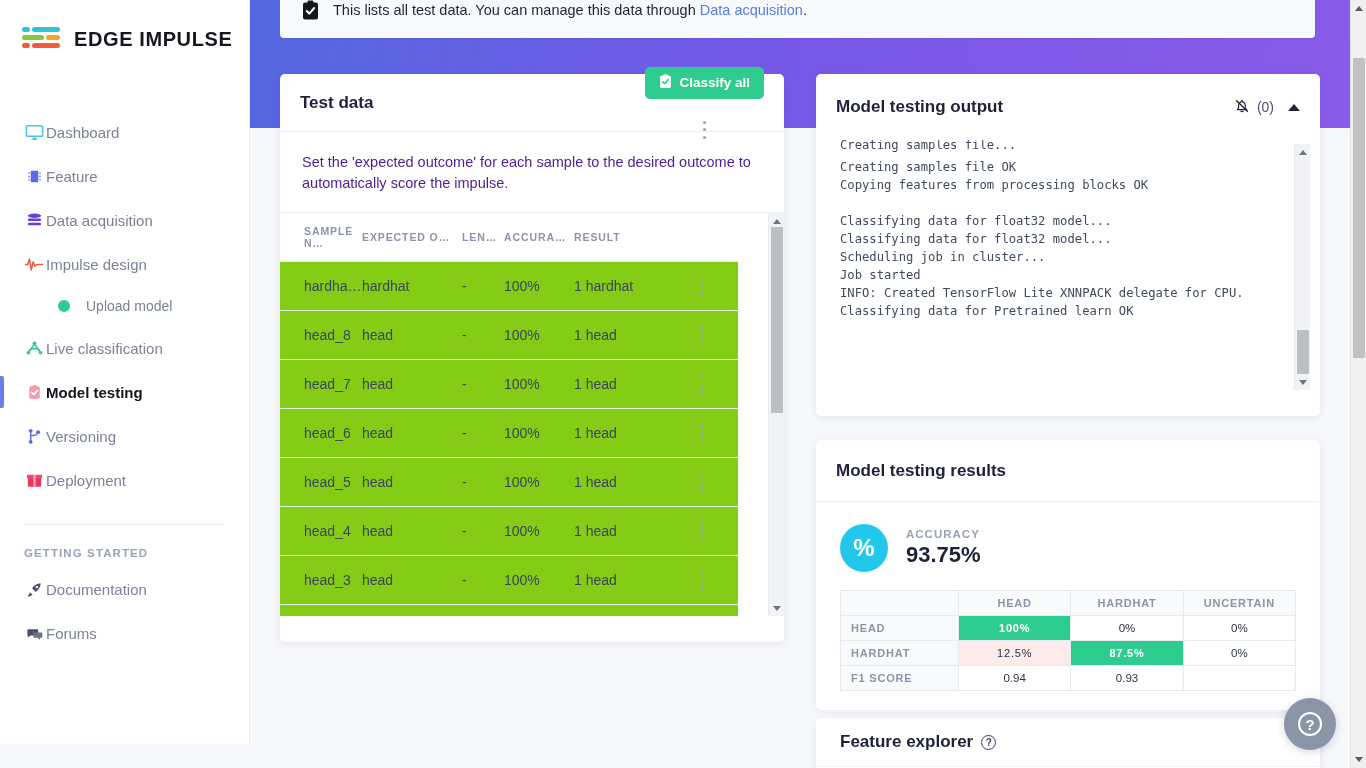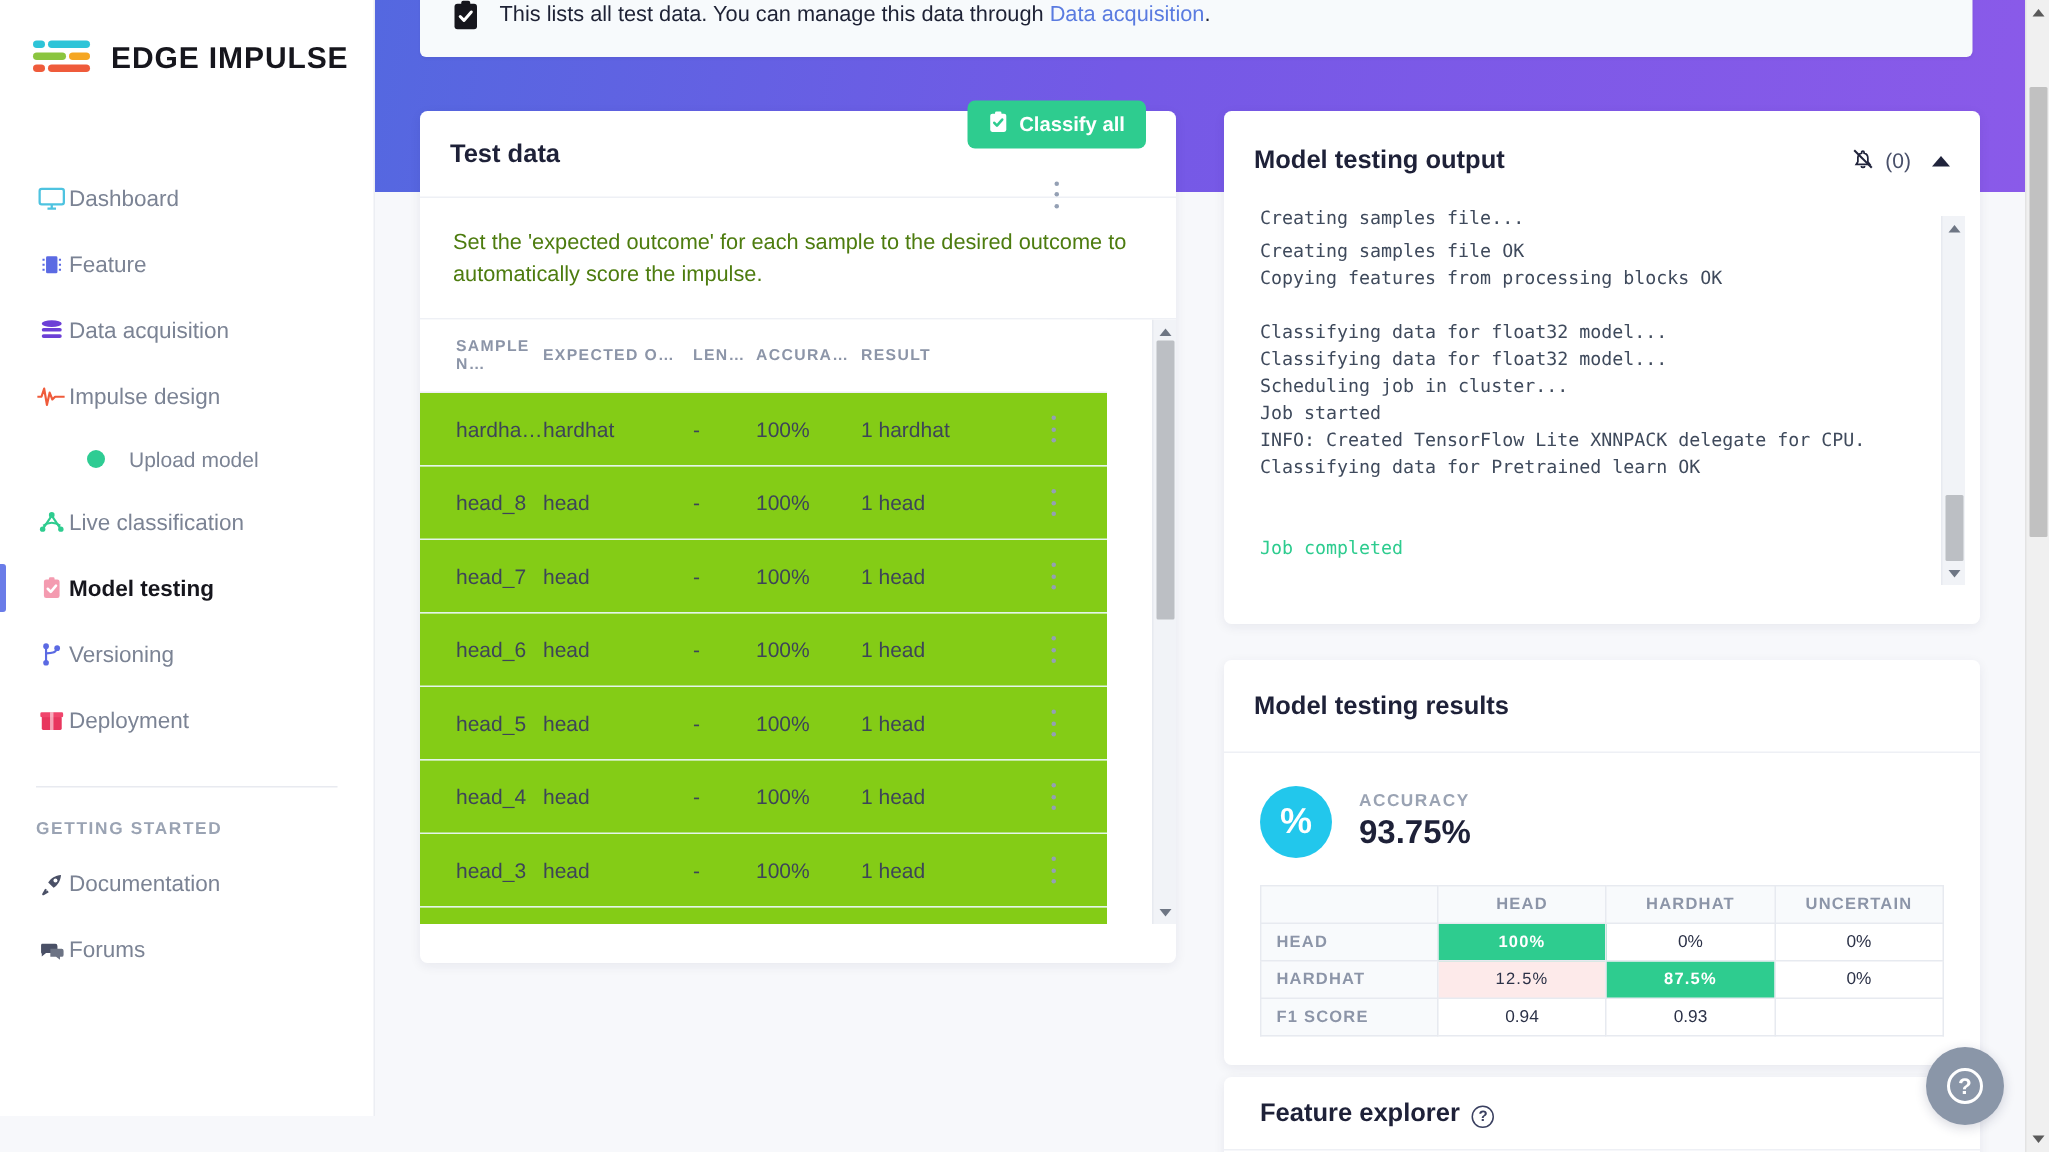--- a/index.html
+++ b/index.html
@@ -98,21 +98,21 @@
 
   .btn-green {
     display:inline-flex; align-items:center; gap:7px;
     background:#2ecc8f; color:#fff; border:none; border-radius:5px;
     padding: 7px 14px; font-size: 13.5px; font-weight:600; cursor:pointer;
     font-family: "Liberation Sans", sans-serif;
   }
 
   
   #test-data-card { left: 30px; top: 74px; width: 504px; height: 568px; }
-  .td-desc { padding: 20px 22px 18px; font-size: 14.5px; color:#4d7c0f; line-height: 1.45; }
+  .td-desc { padding: 20px 22px 18px; font-size: 14.5px; color:#4c1d95; line-height: 1.45; }
 
   .td-table-wrap { position: relative; height: 404px; overflow:hidden; border-top:1px solid #eef0f5; }
   table.td { width: 438px; border-collapse: collapse; table-layout: fixed; }
   table.td th {
     text-align:left; font-size: 10.5px; letter-spacing: .9px; color:#8c95a8; font-weight:600;
     padding: 12px 0 12px 0; background:#fff; text-transform: uppercase;
     border-bottom: 1px solid #eef0f5;
   }
   table.td td {
     font-size: 14px; color:#3d4558; padding: 15px 0;
@@ -173,21 +173,21 @@
     font-size: 11px; color:#5b6375; letter-spacing: .8px;
   }
   table.cm th { background:#f8fafc; font-weight:600; color:#8c95a8; }
   table.cm td.rowhead { background:#f8fafc; text-align:left; padding-left:10px; color:#8c95a8; font-weight:600; letter-spacing:.8px; }
   table.cm td.num { font-size:11.5px; color:#2b3147; letter-spacing:0; }
   table.cm td.hi { background:#2ecc8f; color:#fff; font-weight:600; }
   table.cm td.lo { background:#fdeaea; color:#2b3147; }
 
   
   #fx-card { left: 566px; top: 718px; width: 504px; height: 100px; }
-  .fx-head { display:flex; align-items:flex-end; gap:8px; padding: 14px 24px 0; }
+  .fx-head { display:flex; align-items:center; gap:8px; padding: 14px 24px 0; }
   .fx-title { font-size:17px; font-weight:700; color:#1e2138; }
   .q-ico { width:15px;height:15px;border-radius:50%;border:1.6px solid #3a4060;color:#3a4060;font-size:10px;display:flex;align-items:center;justify-content:center;font-weight:700;}
   .fx-rule { margin-top:14px; height:1px; background:#eef0f5; }
 
   
   #help-fab {
     position:absolute; right: 30px; bottom: 18px;
     width:52px;height:52px;border-radius:50%;background:#8a96a8;
     display:flex;align-items:center;justify-content:center; cursor:pointer;
     box-shadow:0 2px 8px rgba(30,35,70,.18);
@@ -567,21 +567,20 @@
       <div class="line">Copying features from processing blocks OK</div>
       <div class="line">&nbsp;</div>
       <div class="line">Classifying data for float32 model...</div>
       <div class="line">Classifying data for float32 model...</div>
       <div class="line">Scheduling job in cluster...</div>
       <div class="line">Job started</div>
       <div class="line">INFO: Created TensorFlow Lite XNNPACK delegate for CPU.</div>
       <div class="line">Classifying data for Pretrained learn OK</div>
       <div class="line">&nbsp;</div>
       <div class="line">&nbsp;</div>
-      <div class="line ok">Job completed</div>
 
       <div class="sbar" style="top:4px;height:246px;">
         <span class="arw up">
             <i class="tri up"></i>
           </span>
         <span class="thumb" style="top:186px;height:44px;"></span>
         <span class="arw dn">
             <i class="tri dn"></i>
           </span>
       </div>

